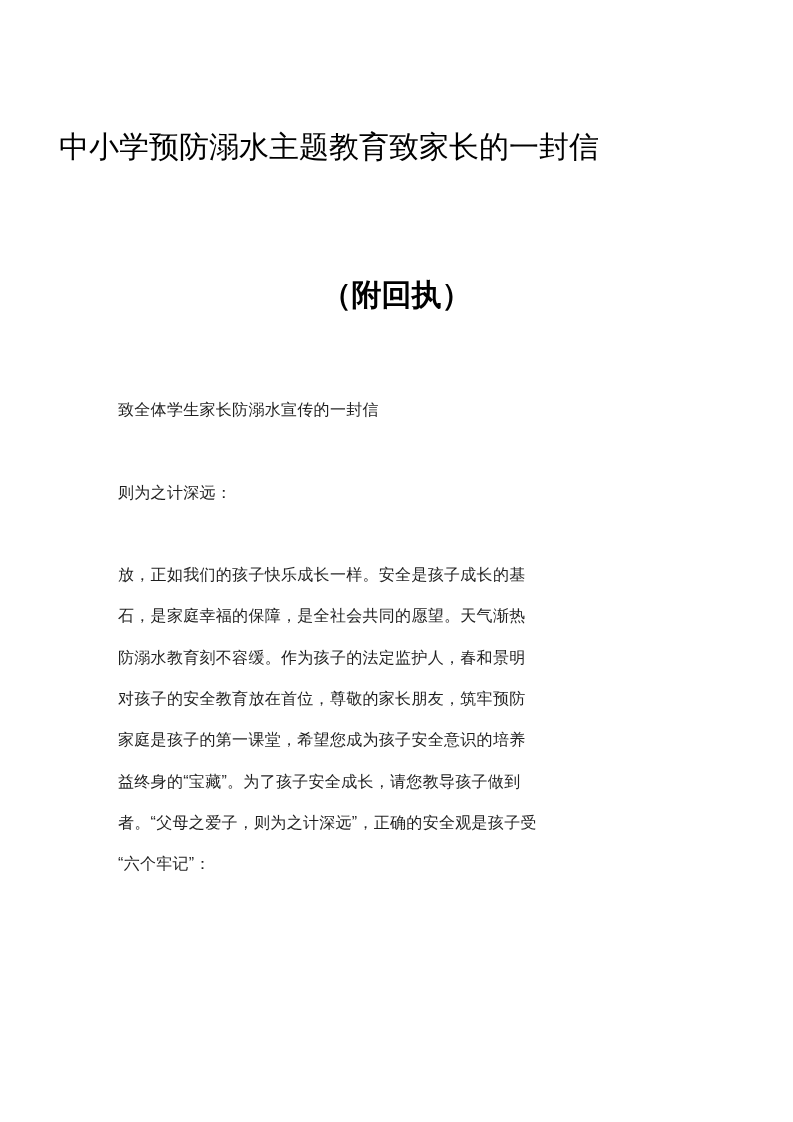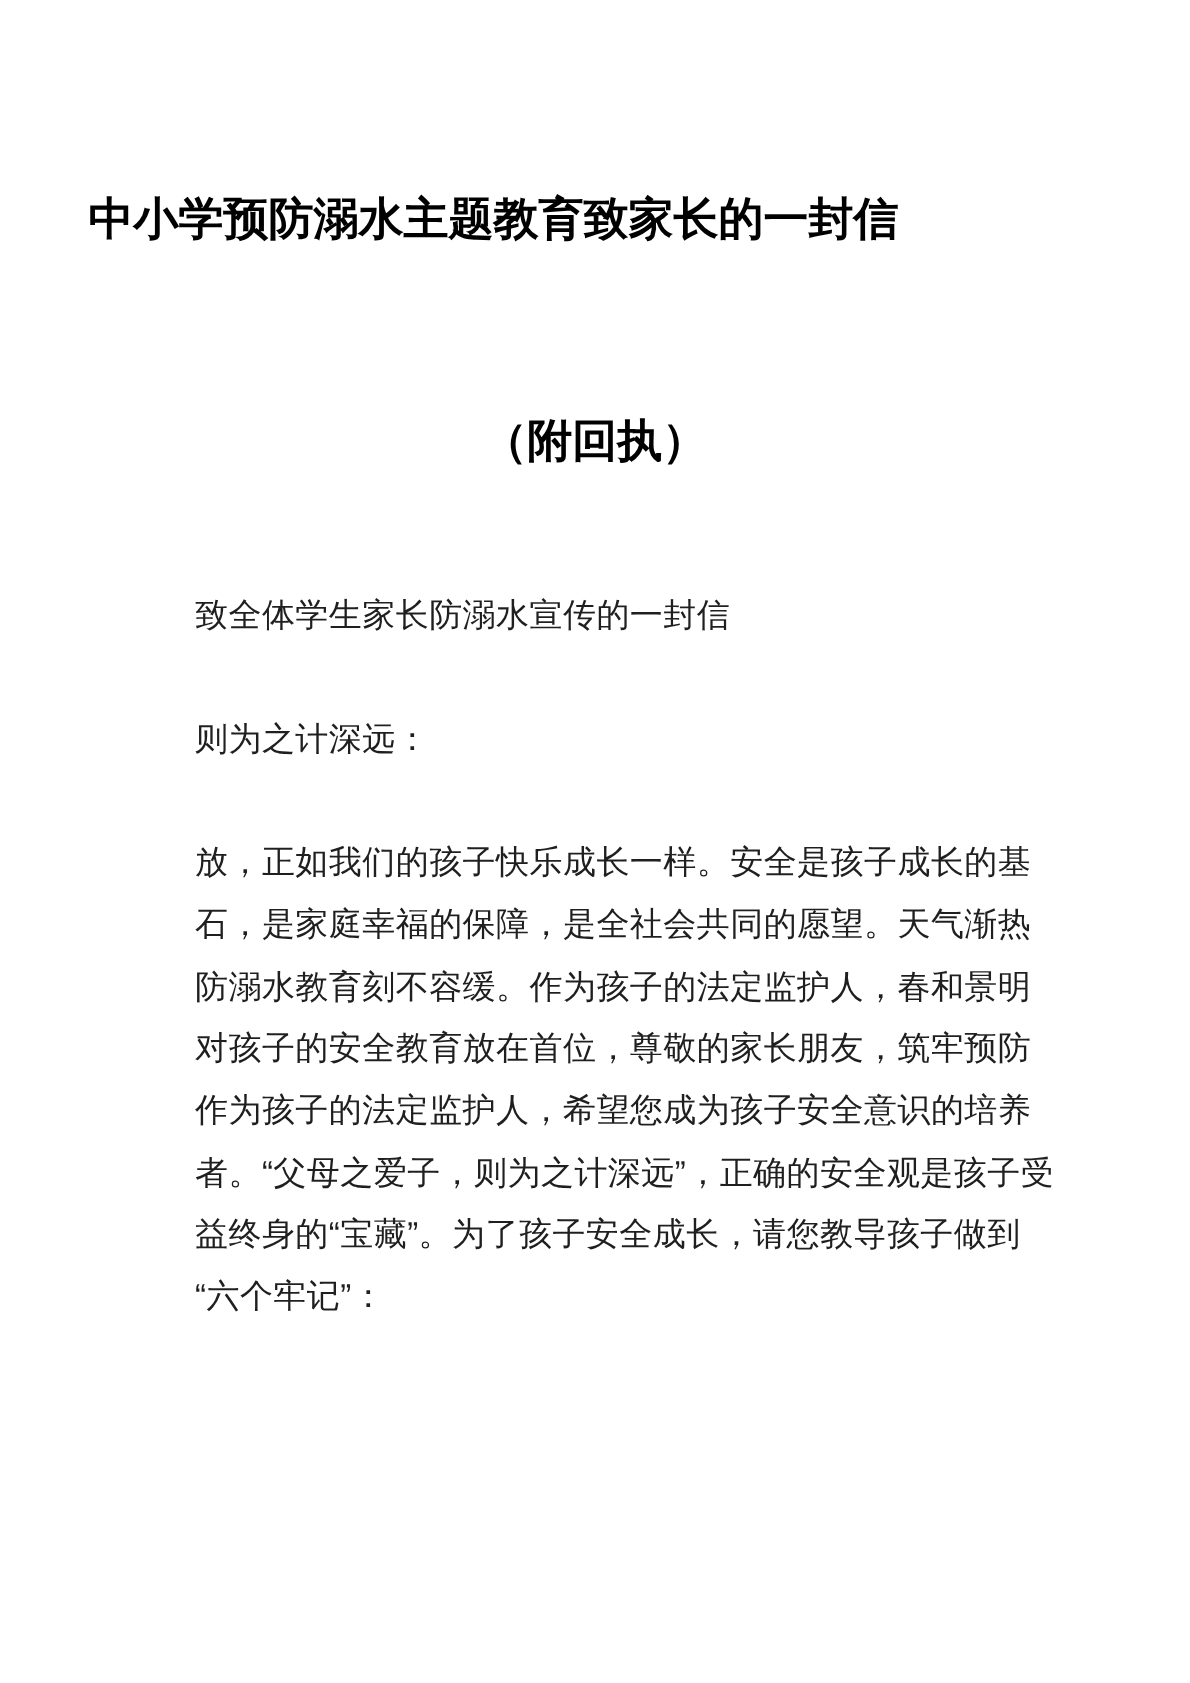--- a/index.html
+++ b/index.html
@@ -22,21 +22,21 @@
     height: 1122px;
     background: #ffffff;
   }
   .doc-title {
     position: absolute;
     top: 127px;
     left: 0;
     width: 658px;
     text-align: center;
     font-size: 30px;
-    font-weight: 700;
+    font-weight: 400;
     line-height: 40px;
     color: #000000;
     letter-spacing: 0;
     white-space: nowrap;
   }
   .doc-subtitle {
     position: absolute;
     top: 227px;
     left: 0;
     width: 793px;
@@ -51,43 +51,42 @@
   .doc-body {
     position: absolute;
     left: 118px;
     top: 389px;
     width: 620px;
     color: #1f1f1f;
   }
   .doc-body .line {
     height: 41.3px;
     line-height: 41.3px;
-    font-size: 22px;
+    font-size: 16px;
     letter-spacing: 0.3px;
     white-space: nowrap;
-    margin-left: 12px;
   }
 </style>
 </head>
 <body>
 
 <div class="page">
 
   <div class="doc-title">中小学预防溺水主题教育致家长的一封信</div>
 
   <div class="doc-subtitle">（附回执）</div>
 
   <div class="doc-body" id="doc-body">
       <div class="line">致全体学生家长防溺水宣传的一封信</div>
       <div class="line"></div>
       <div class="line">则为之计深远：</div>
       <div class="line"></div>
       <div class="line">放，正如我们的孩子快乐成长一样。安全是孩子成长的基</div>
       <div class="line">石，是家庭幸福的保障，是全社会共同的愿望。天气渐热</div>
       <div class="line">防溺水教育刻不容缓。作为孩子的法定监护人，春和景明</div>
       <div class="line">对孩子的安全教育放在首位，尊敬的家长朋友，筑牢预防</div>
-      <div class="line">作为孩子的法定监护人，希望您成为孩子安全意识的培养</div>
+      <div class="line">家庭是孩子的第一课堂，希望您成为孩子安全意识的培养</div>
+      <div class="line">益终身的“宝藏”。为了孩子安全成长，请您教导孩子做到</div>
       <div class="line">者。“父母之爱子，则为之计深远”，正确的安全观是孩子受</div>
-      <div class="line">益终身的“宝藏”。为了孩子安全成长，请您教导孩子做到</div>
       <div class="line">“六个牢记”：</div>
     </div>
 
 </div>
 
 </body></html>

